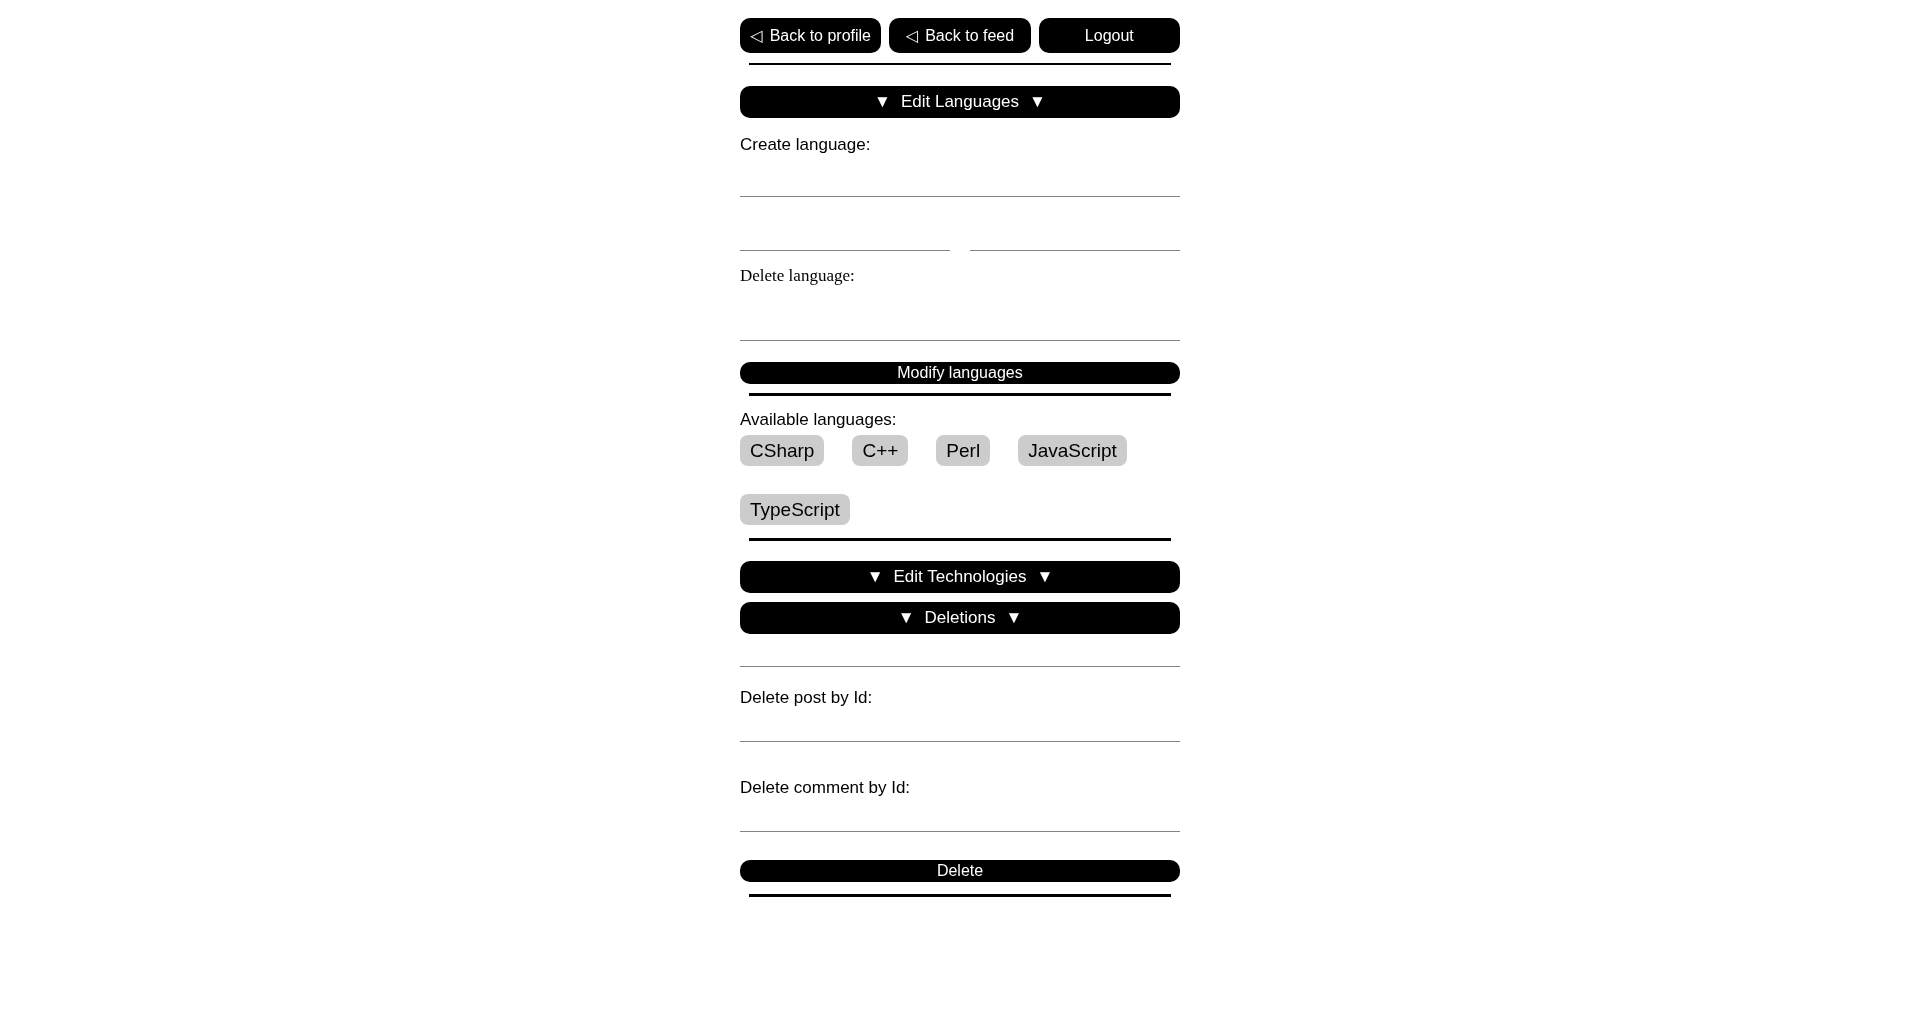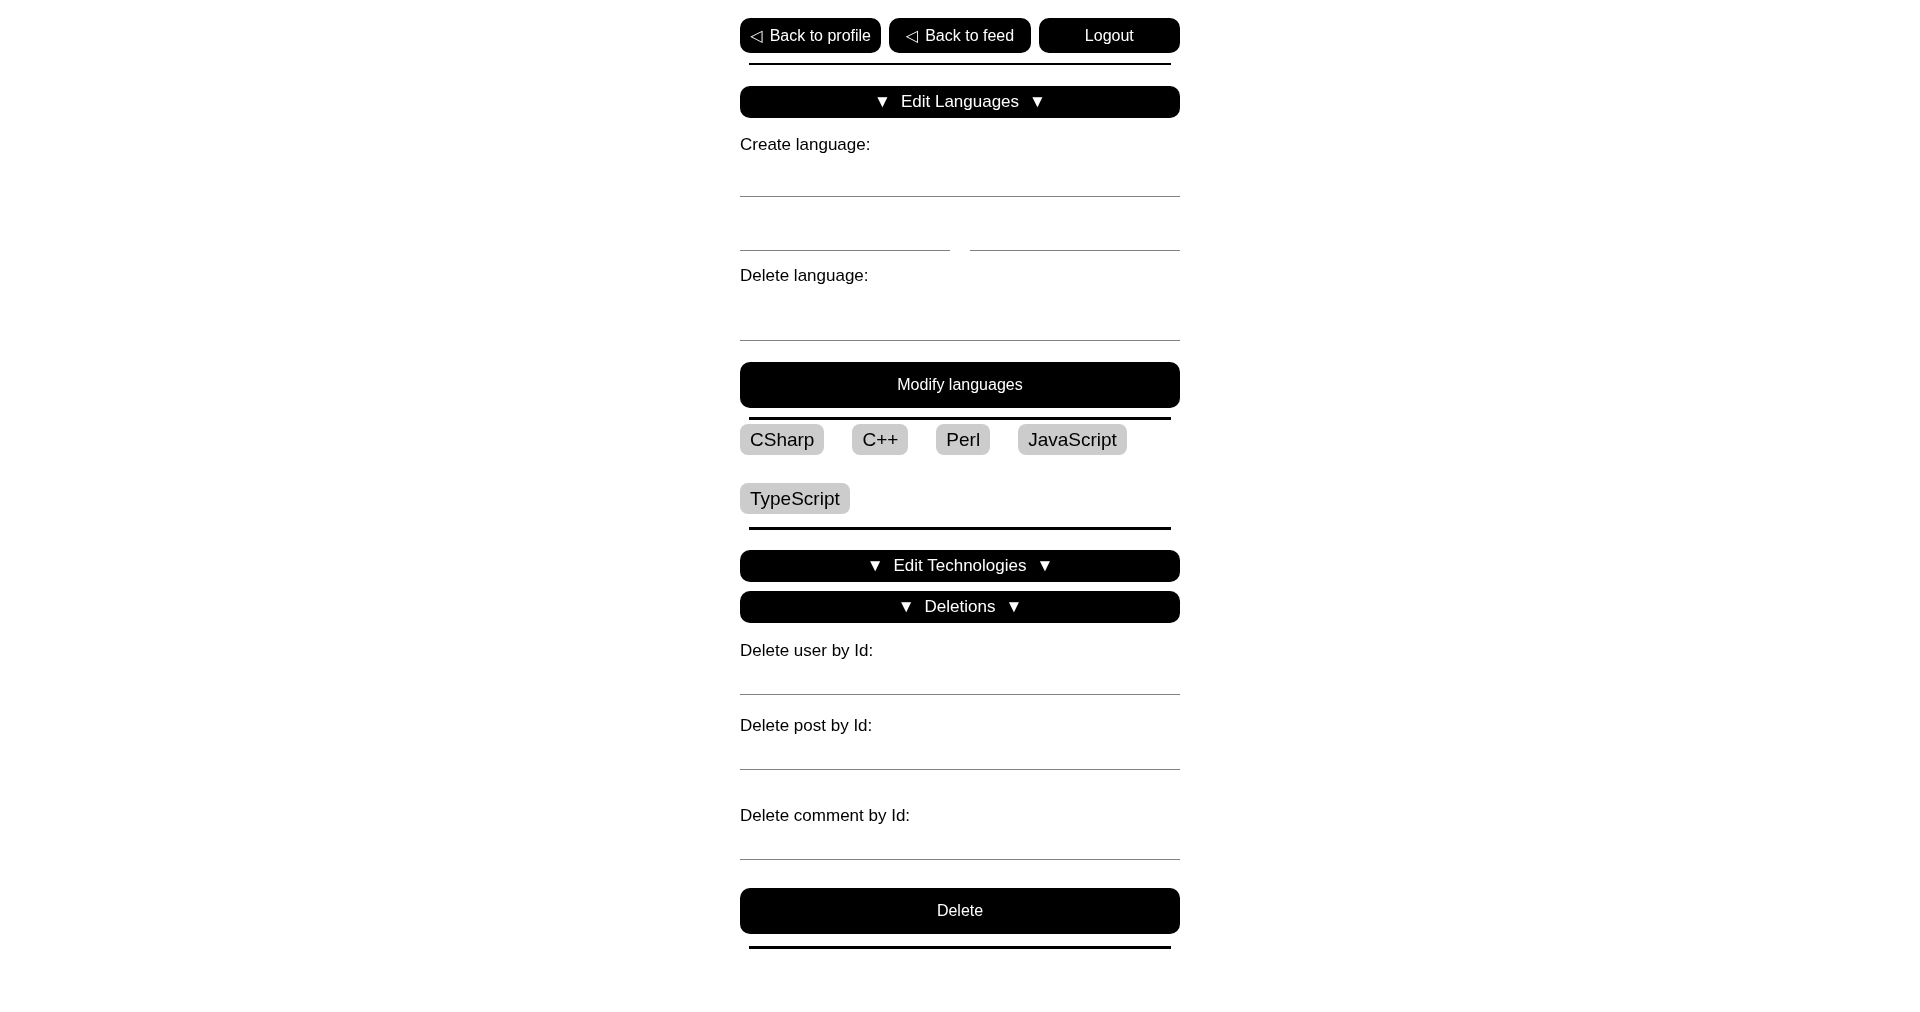--- a/index.html
+++ b/index.html
@@ -42,21 +42,21 @@
     height: 35px;
     font-size: 16px;
     gap: 7px;
   }
   .toggle-btn {
     height: 32px;
     font-size: 17px;
     gap: 10px;
   }
   .submit-btn {
-    height: 46px;
+    height: 22px;
     font-size: 16px;
   }
   .icon-glyph { display: inline-block; }
   
   .rule {
     border: none;
     background: #000000;
     margin: 0 9px;
   }
   .rule-thin  { height: 2px; }
@@ -105,21 +105,21 @@
     border-radius: 8px;
     white-space: nowrap;
   }
   
   .mt-hr-top        { margin-top: 10px; }
   .mt-toggle-lang   { margin-top: 21px; }
   .mt-label-create  { margin-top: 16px; }
   .mt-input-create  { margin-top: 12px; }
   .mt-label-update  { margin-top: 16px; }
   .mt-row-update    { margin-top: 25px; }
-  .mt-label-dellang { margin-top: 14px; }
+  .mt-label-dellang { margin-top: 14px; font-family: Liberation Serif, serif; }
   .mt-input-dellang { margin-top: 25px; }
   .mt-btn-modify    { margin-top: 21px; }
   .mt-hr-modify     { margin-top: 9px; }
   .mt-label-avail   { margin-top: 13px; }
   .mt-chips         { margin-top: 4px; }
   .mt-hr-chips      { margin-top: 13px; }
   .mt-toggle-tech   { margin-top: 20px; }
   .mt-toggle-del    { margin-top: 9px; }
   .mt-label-user    { margin-top: 17px; }
   .mt-input-user    { margin-top: 4px; }
@@ -167,20 +167,21 @@
 
   <label class="field-label mt-label-dellang">Delete language:</label>
   <input type="text" class="underline-input mt-input-dellang" value="" style="">
 
   <button class="btn submit-btn mt-btn-modify">
     <span>Modify languages</span>
   </button>
 
   <hr class="rule rule-thick mt-hr-modify">
 
+  <div class="field-label mt-label-avail">Available languages:</div>
   <div class="chips mt-chips">
     <span class="chip">CSharp</span>
     <span class="chip">C++</span>
     <span class="chip">Perl</span>
     <span class="chip">JavaScript</span>
     <span class="chip">TypeScript</span>
   </div>
 
   <hr class="rule rule-thick mt-hr-chips">
 
@@ -189,21 +190,20 @@
     <span>Edit Technologies</span>
     <span class="icon-glyph">▼</span>
   </button>
 
   <button class="btn toggle-btn mt-toggle-del">
     <span class="icon-glyph">▼</span>
     <span>Deletions</span>
     <span class="icon-glyph">▼</span>
   </button>
 
-  <label class="field-label mt-label-user">Delete user by Id:</label>
   <input type="text" class="underline-input mt-input-user" value="" style="">
 
   <label class="field-label mt-label-post">Delete post by Id:</label>
   <input type="text" class="underline-input mt-input-post" value="" style="">
 
   <label class="field-label mt-label-comment">Delete comment by Id:</label>
   <input type="text" class="underline-input mt-input-comment" value="" style="">
 
   <button class="btn submit-btn mt-btn-delete">
     <span>Delete</span>

